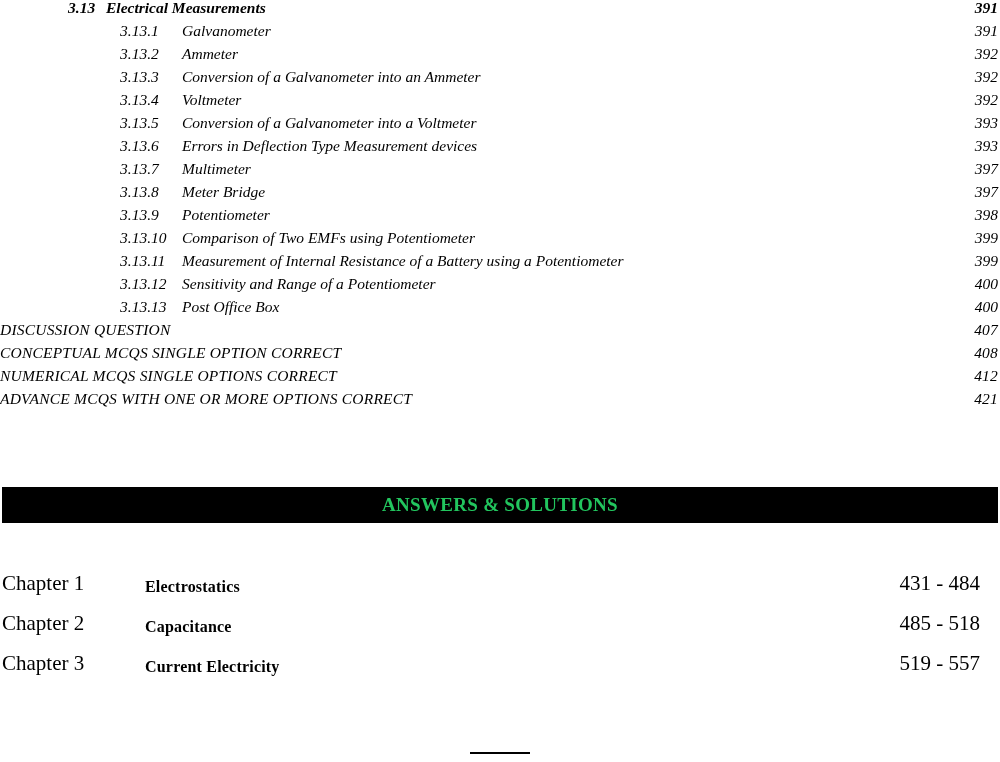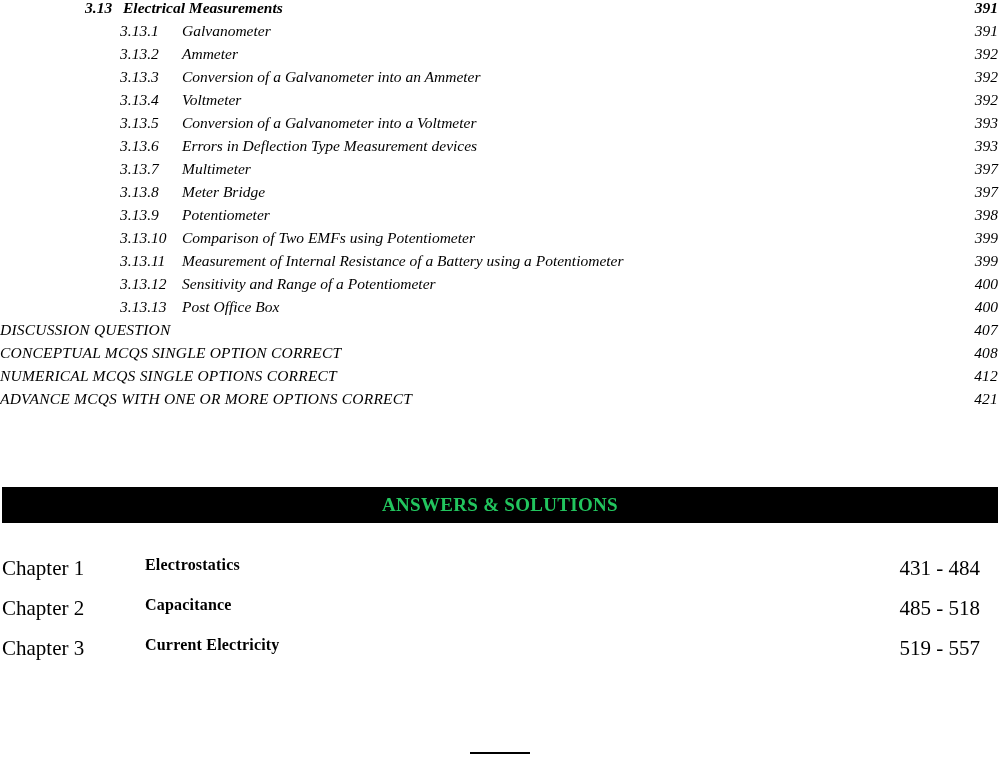--- a/index.html
+++ b/index.html
@@ -48,21 +48,21 @@
   .toc-row .page-no {
     flex: 0 0 auto;
     text-align: right;
     padding-right: 2px;
   }
 
   
   .lvl-sec {
     font-weight: bold;
     font-size: 15.5px;
-    padding-left: 85px;
+    padding-left: 68px;
   }
   .lvl-sec .num { width: 38px; }
   .lvl-sec .page-no { width: 40px; }
 
   .lvl-sub {
     font-weight: normal;
     font-size: 15.5px;
     padding-left: 120px;
   }
   .lvl-sub .num { width: 62px; }
@@ -98,21 +98,21 @@
 
   
   .answers {
     position: absolute;
     left: 0;
     top: 556px;
     width: 1000px;
   }
   .ans-row {
     display: flex;
-    align-items: flex-start;
+    align-items: flex-end;
     height: 40px;
     font-size: 22px;
   }
   .ans-row .chap {
     flex: 0 0 143px;
     padding-left: 2px;
     font-weight: normal;
     font-size: 21px;
   }
   .ans-row .name {

